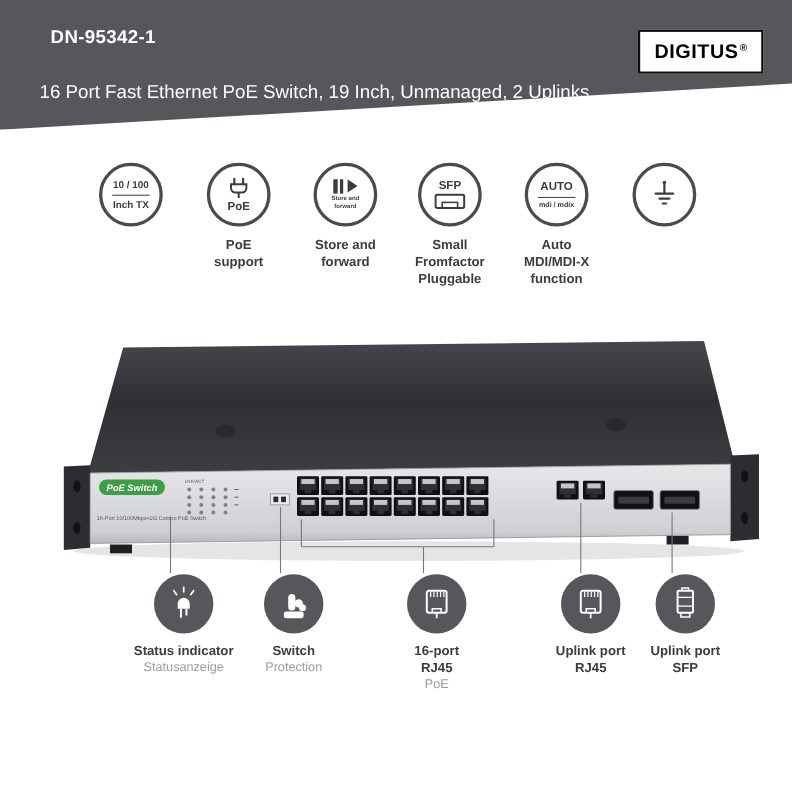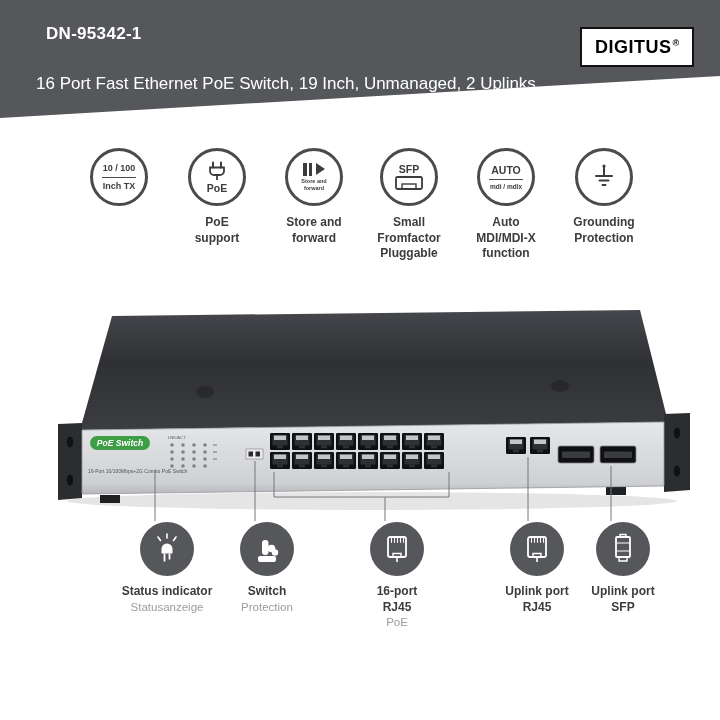--- a/index.html
+++ b/index.html
@@ -129,22 +129,20 @@
     </div>
 
     <div class="feature" style="left:556px">
       <div class="fcircle">
         <svg width="30" height="30" viewBox="0 0 30 30">
           <circle cx="15" cy="4" r="1.6" fill="#3b3c3e"></circle>
           <path d="M15 5 v9" stroke="#3b3c3e" stroke-width="2" fill="none"></path>
           <path d="M7 14 h16 M10.5 18.5 h9 M13.5 23 h3" stroke="#3b3c3e" stroke-width="2" stroke-linecap="round" fill="none"></path>
         </svg>
       </div>
-      <div class="flabel">Grounding
-Protection</div>
     </div>
 
   </section>
 
   <svg class="device" viewBox="0 0 720 220">
     <defs>
       <linearGradient id="gTop" x1="0" y1="0" x2="0" y2="1">
         <stop offset="0" stop-color="#46474c"></stop>
           <stop offset="0.45" stop-color="#2f3033"></stop>
           <stop offset="1" stop-color="#3c3d41"></stop>

